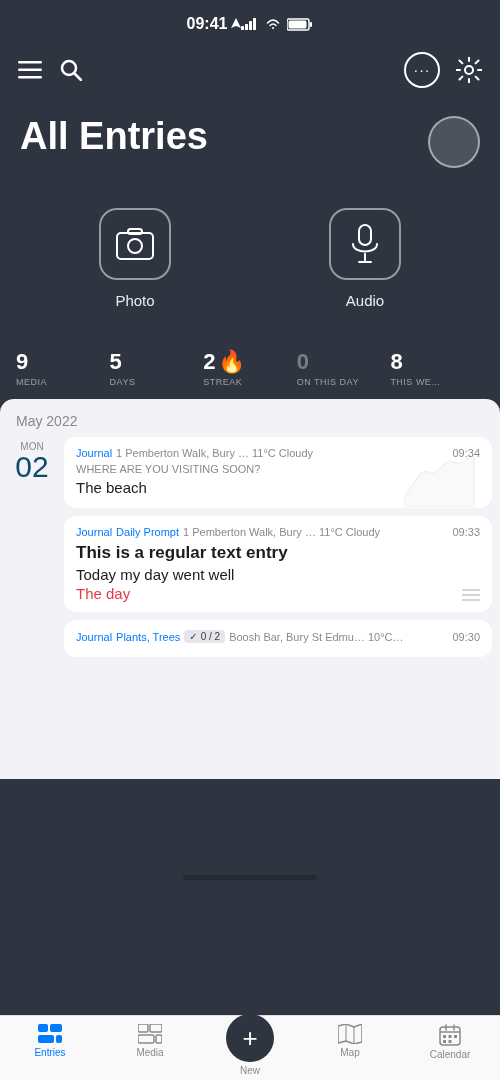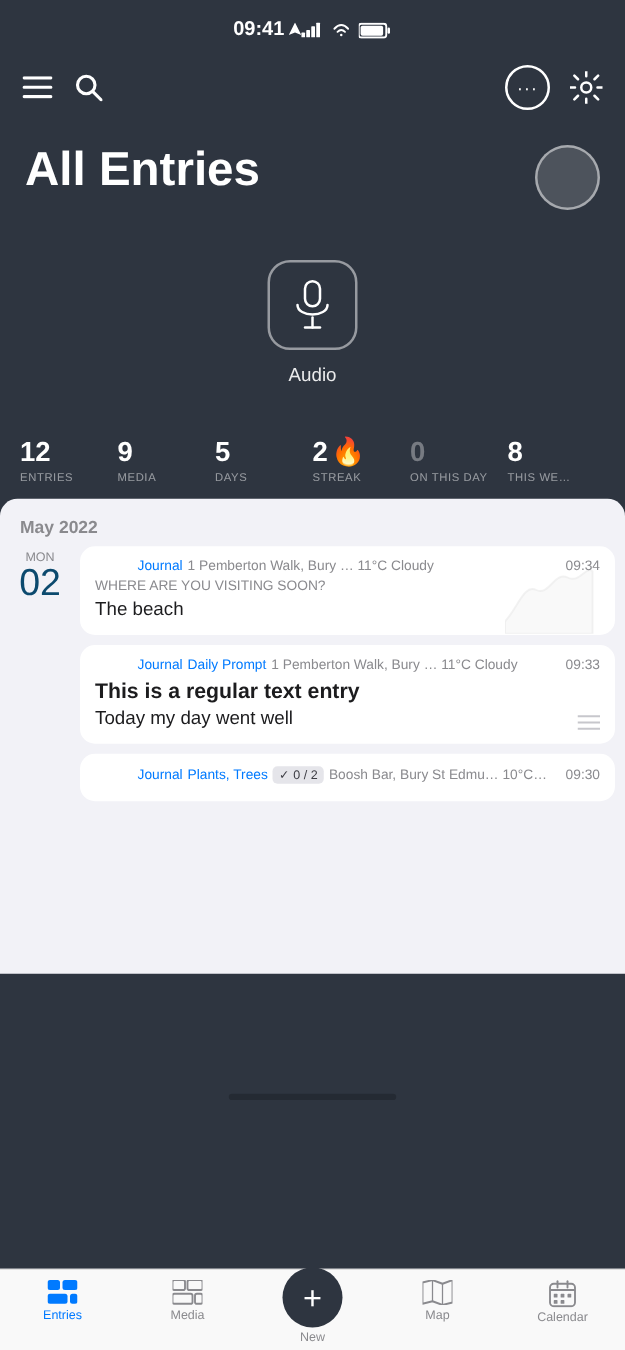--- a/index.html
+++ b/index.html
@@ -161,21 +161,21 @@
     
     .timeline-section {
       background: #f2f2f7;
       border-radius: 14px 14px 0 0;
       min-height: 380px;
     }
     .timeline-month {
       padding: 14px 16px 8px;
       font-size: 14px;
       color: #8a8a8e;
-      font-weight: 700;
+      font-weight: 400;
     }
 
     
     .entry-group {
       display: flex;
       padding: 0 8px;
       gap: 8px;
     }
     .date-col {
       display: flex;
@@ -215,21 +215,20 @@
       margin-bottom: 4px;
       display: flex;
       justify-content: space-between;
       align-items: center;
     }
     .entry-meta-left {
       display: flex;
       align-items: center;
       gap: 4px;
       flex-wrap: wrap;
-      margin-left: 34px;
     }
     .entry-meta span.journal-name {
       color: #007aff;
     }
     .entry-meta span.location {
       color: #8a8a8e;
       font-size: 11px;
     }
     .entry-time {
       font-size: 11px;
@@ -418,36 +417,42 @@
 </div>
 
 <div class="header-section">
   <h1 class="page-title">All Entries</h1>
   <div class="header-avatar"></div>
 </div>
 
 <div class="new-entry-section">
   <div class="entry-btn">
     <div class="entry-btn-icon">
+      <svg width="38" height="32" viewBox="0 0 38 32" fill="none">
+        <rect x="1" y="5" width="36" height="26" rx="4" stroke="white" stroke-width="2"></rect>
+        <circle cx="19" cy="18" r="7" stroke="white" stroke-width="2"></circle>
+        <rect x="12" y="1" width="14" height="5" rx="2.5" stroke="white" stroke-width="2"></rect>
+      </svg>
+    </div>
+    <span class="entry-btn-label">Photo</span>
+  </div>
+  <div class="entry-btn">
+    <div class="entry-btn-icon">
       <svg width="28" height="40" viewBox="0 0 28 40" fill="none">
         <rect x="8" y="1" width="12" height="20" rx="6" stroke="white" stroke-width="2"></rect>
         <path d="M2 20 C2 30 26 30 26 20" stroke="white" stroke-width="2" fill="none" stroke-linecap="round"></path>
         <line x1="14" y1="30" x2="14" y2="38" stroke="white" stroke-width="2" stroke-linecap="round"></line>
         <line x1="8" y1="38" x2="20" y2="38" stroke="white" stroke-width="2" stroke-linecap="round"></line>
       </svg>
     </div>
     <span class="entry-btn-label">Audio</span>
   </div>
 </div>
 
 <div class="stats-bar">
-  <div class="stat-item">
-    <span class="stat-value">12</span>
-    <span class="stat-label">ENTRIES</span>
-  </div>
   <div class="stat-item">
     <span class="stat-value">9</span>
     <span class="stat-label">MEDIA</span>
   </div>
   <div class="stat-item">
     <span class="stat-value">5</span>
     <span class="stat-label">DAYS</span>
   </div>
   <div class="stat-item">
     <span class="stat-value">
@@ -500,20 +505,21 @@
         <div class="entry-meta">
           <div class="entry-meta-left">
             <span class="journal-name">Journal</span>
             <span style="color:#007aff;font-size:11px;">Daily Prompt</span>
             <span class="location">1 Pemberton Walk, Bury … 11°C Cloudy</span>
           </div>
           <span class="entry-time">09:33</span>
         </div>
         <div class="entry-title">This is a regular text entry</div>
         <div class="entry-body">Today my day went well</div>
+        <div class="entry-body-highlight">The day</div>
 
         <div class="entry-icon">
           <svg width="18" height="14" viewBox="0 0 18 14">
             <line x1="0" y1="2" x2="18" y2="2" stroke="#c7c7cc" stroke-width="1.5"></line>
             <line x1="0" y1="7" x2="18" y2="7" stroke="#c7c7cc" stroke-width="1.5"></line>
             <line x1="0" y1="12" x2="18" y2="12" stroke="#c7c7cc" stroke-width="1.5"></line>
           </svg>
         </div>
       </div>
 

